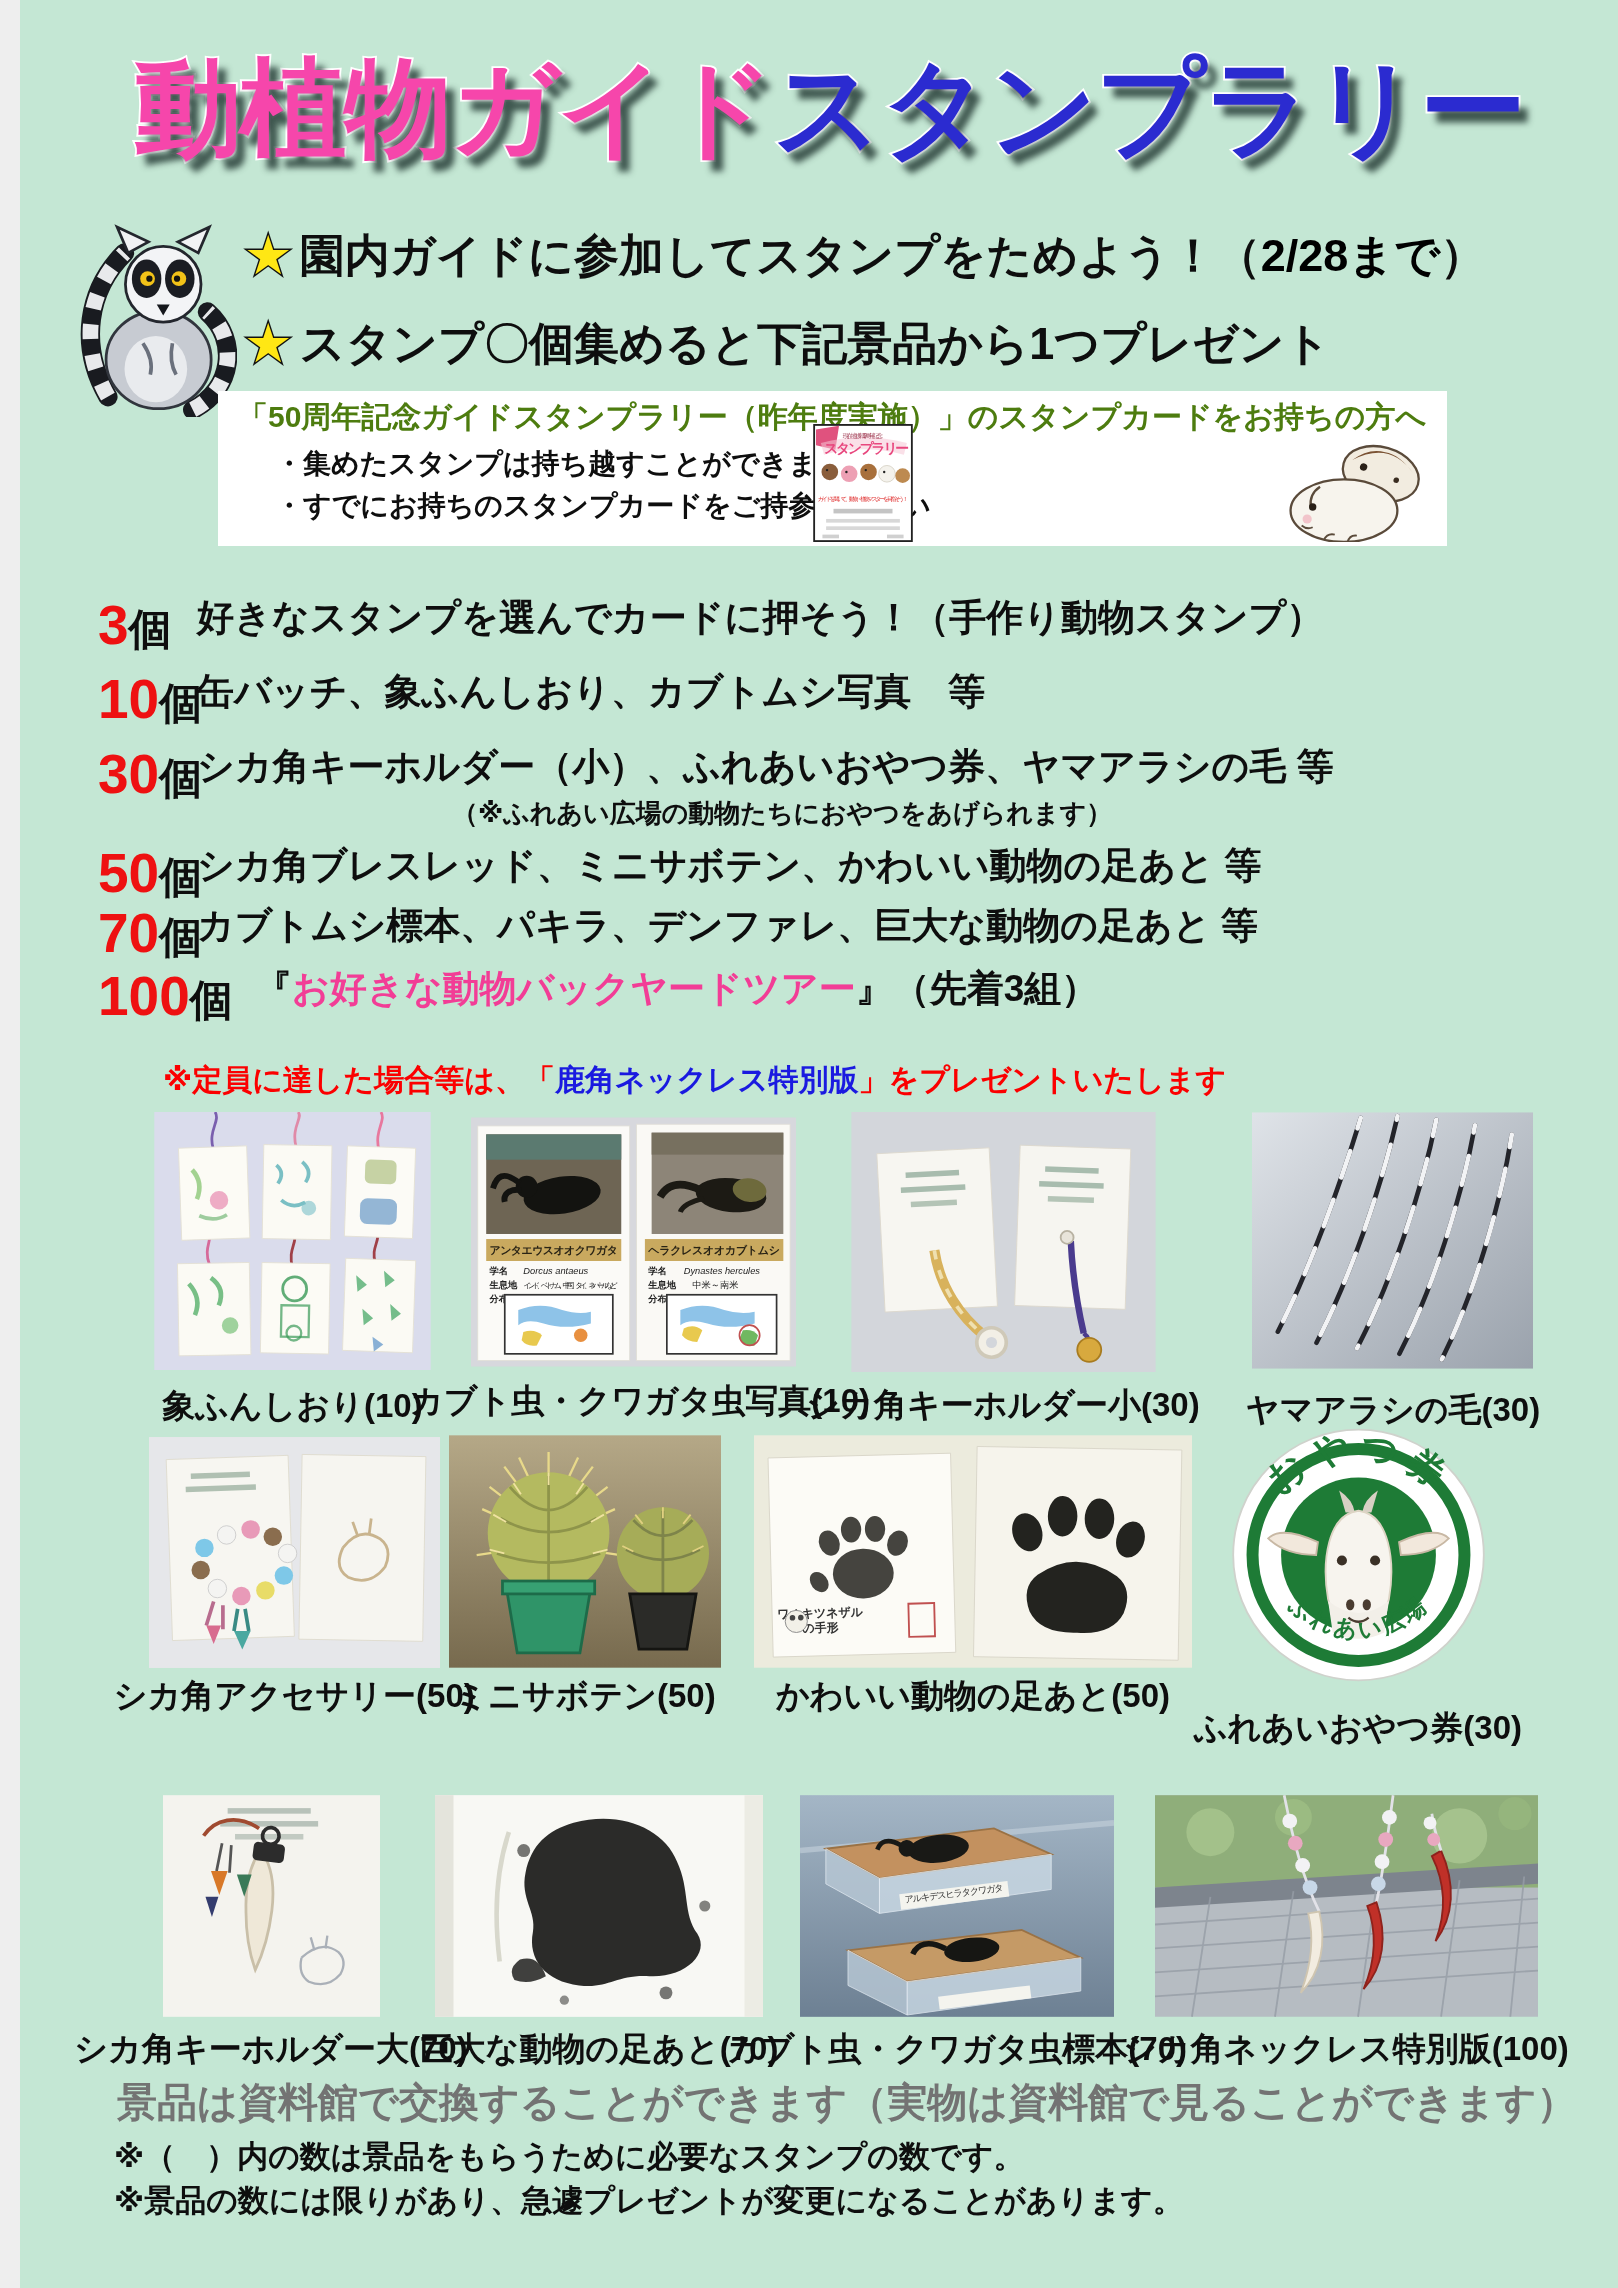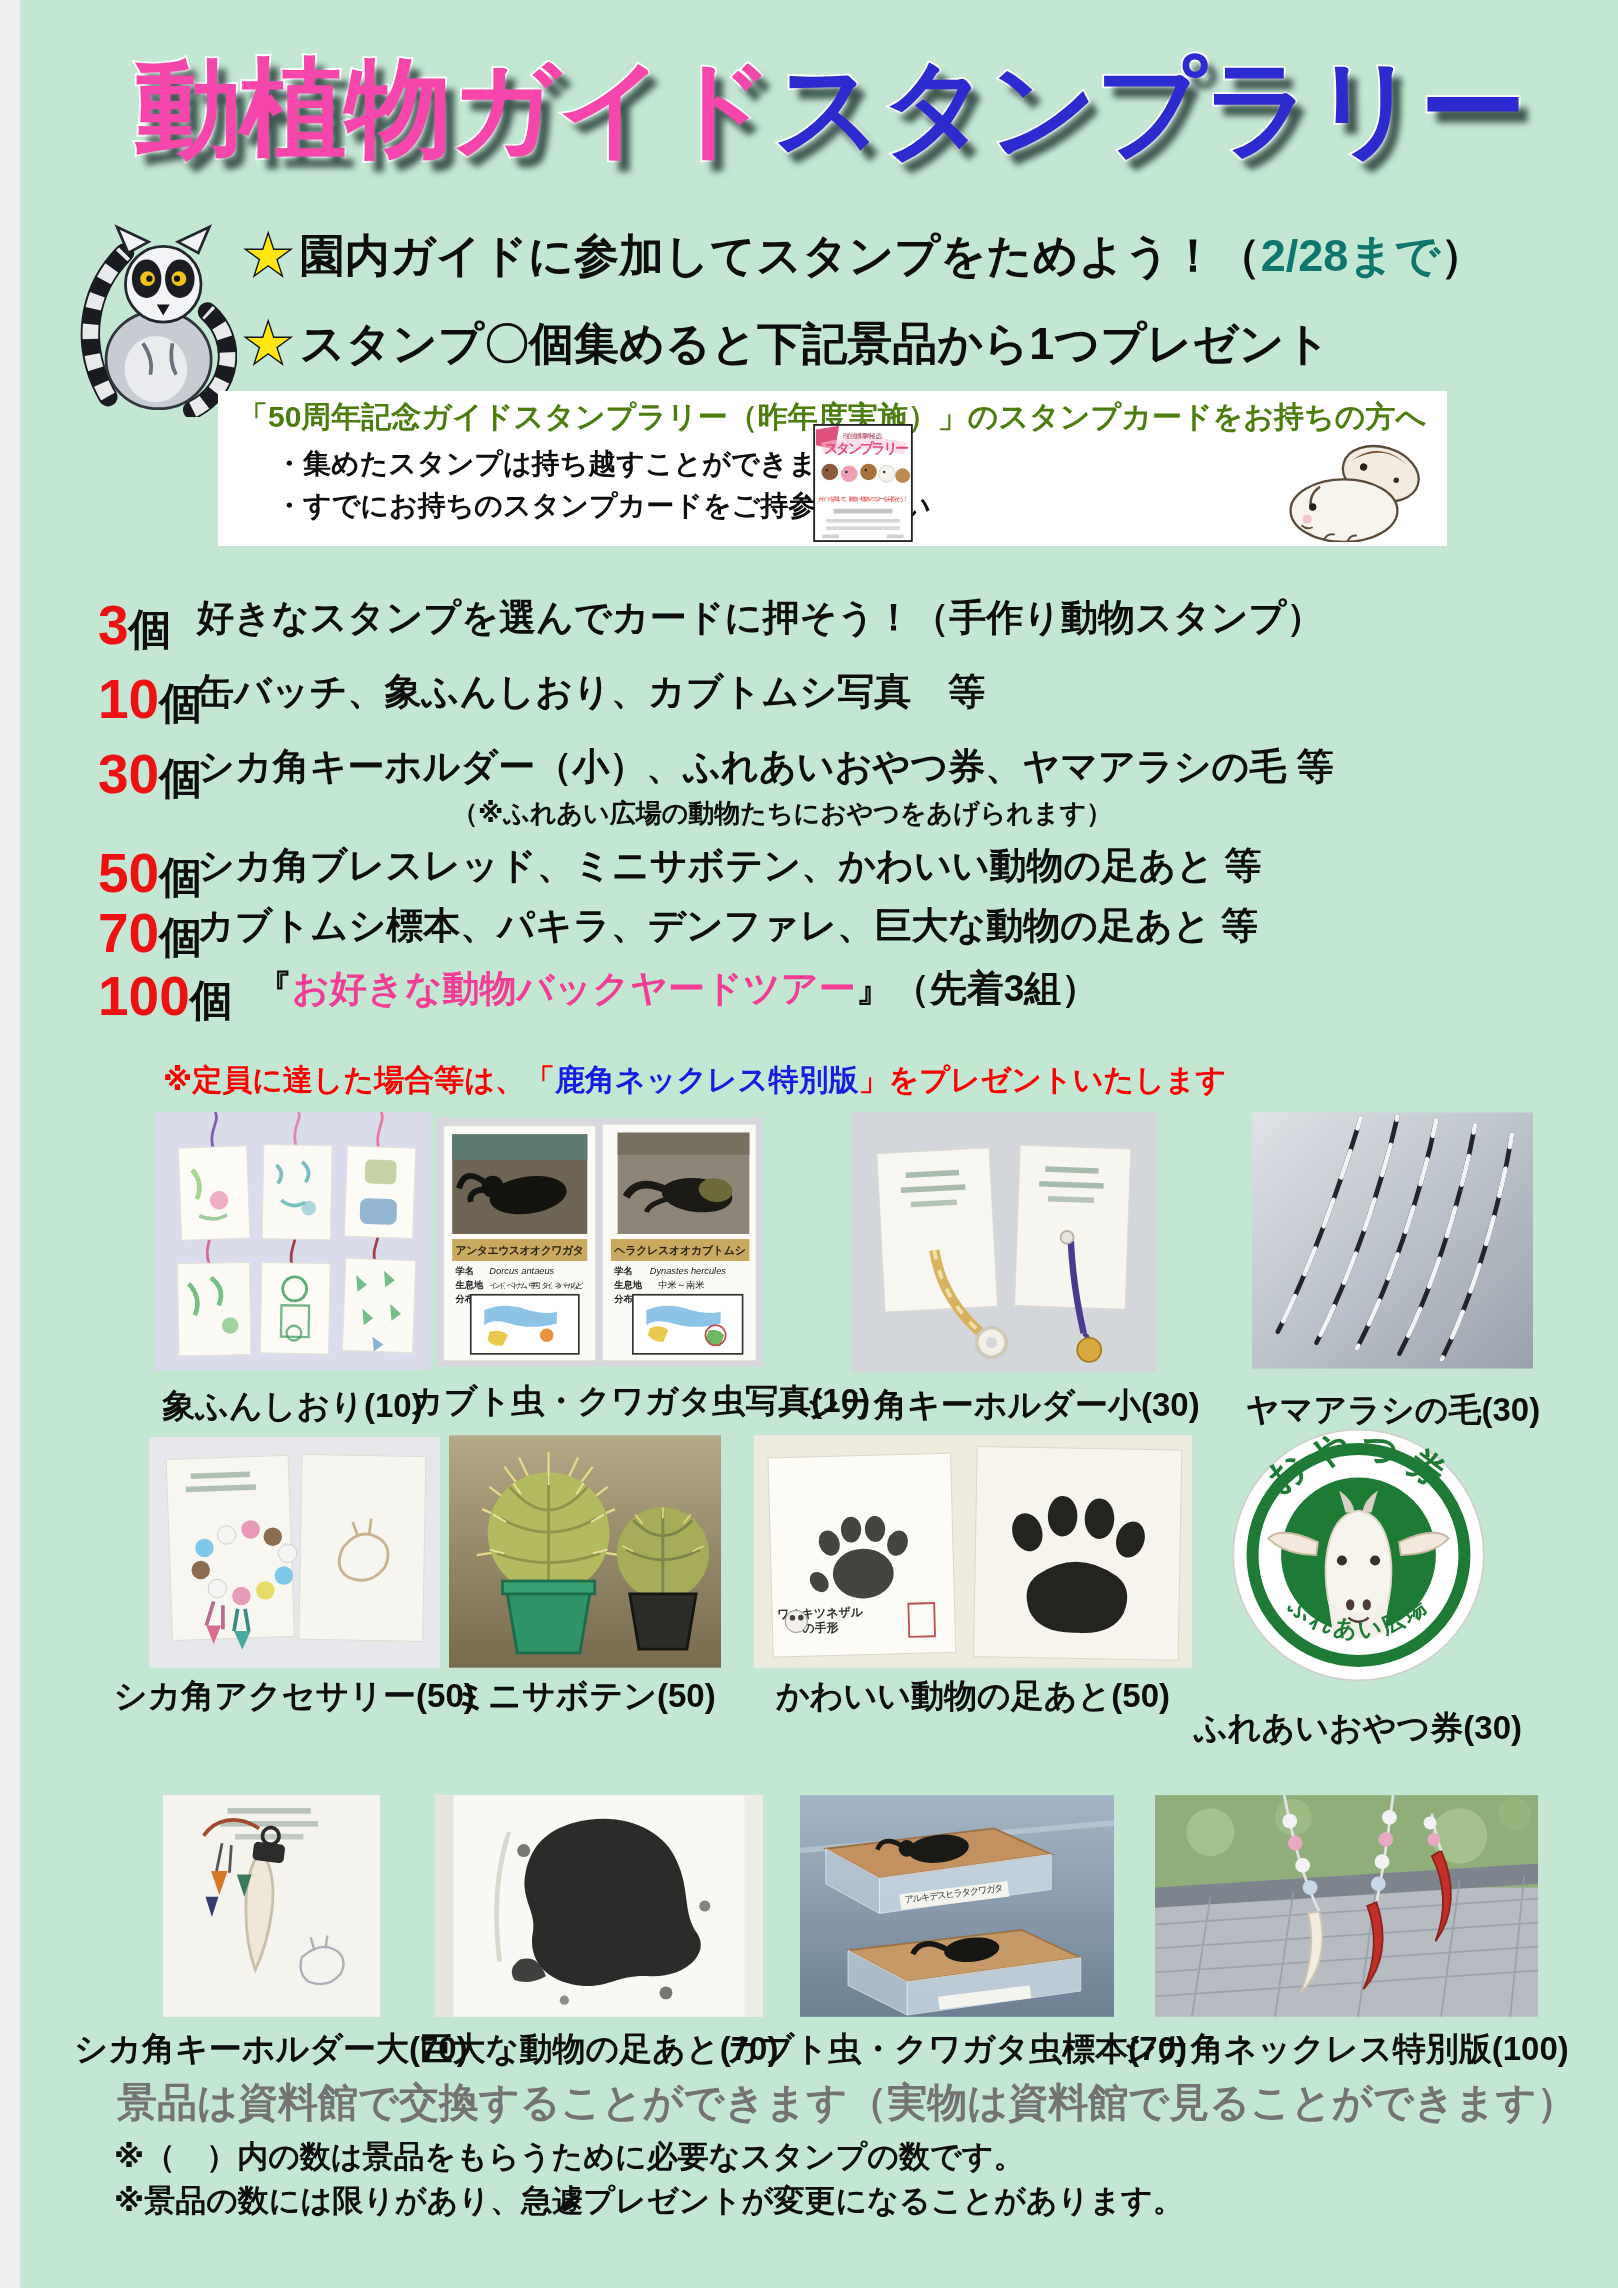--- a/index.html
+++ b/index.html
@@ -9,21 +9,21 @@
   .nw{white-space:nowrap;}
   .title{top:37px;left:0;width:100%;text-align:center;font-size:107px;font-weight:bold;
          letter-spacing:-1.8px;white-space:nowrap;}
   .title span{-webkit-text-stroke:3.7px #ffffff;paint-order:stroke fill;
               text-shadow:9.2px 11px 6.5px rgba(40,62,56,.85);}
   .t1{color:#f646ab;}
   .t2{color:#2b2bd0;}
   .introline{font-size:45px;font-weight:bold;}
   .star{color:#ffe714;-webkit-text-stroke:2.8px #111;paint-order:stroke fill;
         font-size:54px;margin-right:7.4px;vertical-align:-2.8px;}
-  .redtxt{color:#0f766e;}
+  .redtxt{color:#000000;}
   .notice{left:198px;top:391px;width:1229px;height:155px;background:#ffffff;}
   .nhead{position:absolute;left:20px;top:5.5px;font-size:30px;font-weight:bold;color:#4d7c0f;white-space:nowrap;}
   .nb{position:absolute;left:57px;font-size:28px;font-weight:bold;white-space:nowrap;}
   .prow{position:absolute;left:0;width:100%;height:61px;}
   .pnum{position:absolute;left:78px;font-size:55px;font-weight:600;color:#ee1111;line-height:76px;white-space:nowrap;}
   .punit{font-size:43px;color:#0e0e0e;font-weight:bold;}
   .ptext{position:absolute;font-size:37px;font-weight:bold;line-height:61px;white-space:nowrap;}
   .hl{color:#f23d96;}
   .pnote{position:absolute;left:432px;top:796px;font-size:26px;font-weight:bold;white-space:nowrap;}
   .warn{position:absolute;left:143px;font-size:30px;font-weight:bold;color:#fb0000;white-space:nowrap;}
@@ -185,21 +185,21 @@
         <circle cx="152" cy="240" r="8" fill="none" stroke="#3a9a58" stroke-width="2.5" opacity=".7"></circle>
         </g>
       <g transform="rotate(2 243 210)">
           <rect x="206" y="160" width="76" height="100" fill="#fbfaf4" stroke="#e4e1d5"></rect>
         <path d="M218,178 l12,10 -10,8 Z M248,172 l12,10 -10,8 Z M226,214 l12,10 -10,8 Z M256,208 l12,10 -10,8 Z" fill="#48a868" opacity=".75"></path>
         <path d="M238,244 l12,8 -10,8 Z" fill="#5890c8" opacity=".7"></path>
         </g>
     </svg>
   </div>
 
-  <div class="ph" style="left:417px;top:1106px;width:325px;height:272px">
+  <div class="ph" style="left:451px;top:1106px;width:325px;height:272px">
     <svg viewBox="0 0 385 295">
       <rect width="385" height="295" fill="#d7d8dd"></rect>
       <rect x="8" y="10" width="180" height="278" fill="#fbfaf7" stroke="#e0ded6"></rect>
       <rect x="196" y="8" width="182" height="280" fill="#faf9f5" stroke="#e0ded6"></rect>
       <rect x="18" y="20" width="160" height="118" fill="#6e6554"></rect>
       <rect x="18" y="20" width="160" height="30" fill="#5b7a70"></rect>
       <g>
         <ellipse cx="108" cy="92" rx="46" ry="22" fill="#131310" transform="rotate(-8 108 92)"></ellipse>
         <circle cx="66" cy="82" r="13" fill="#131310"></circle>
         <path d="M58,78 C38,62 30,70 26,84 M60,86 C44,84 38,92 40,100" stroke="#131310" stroke-width="7" fill="none"></path>

